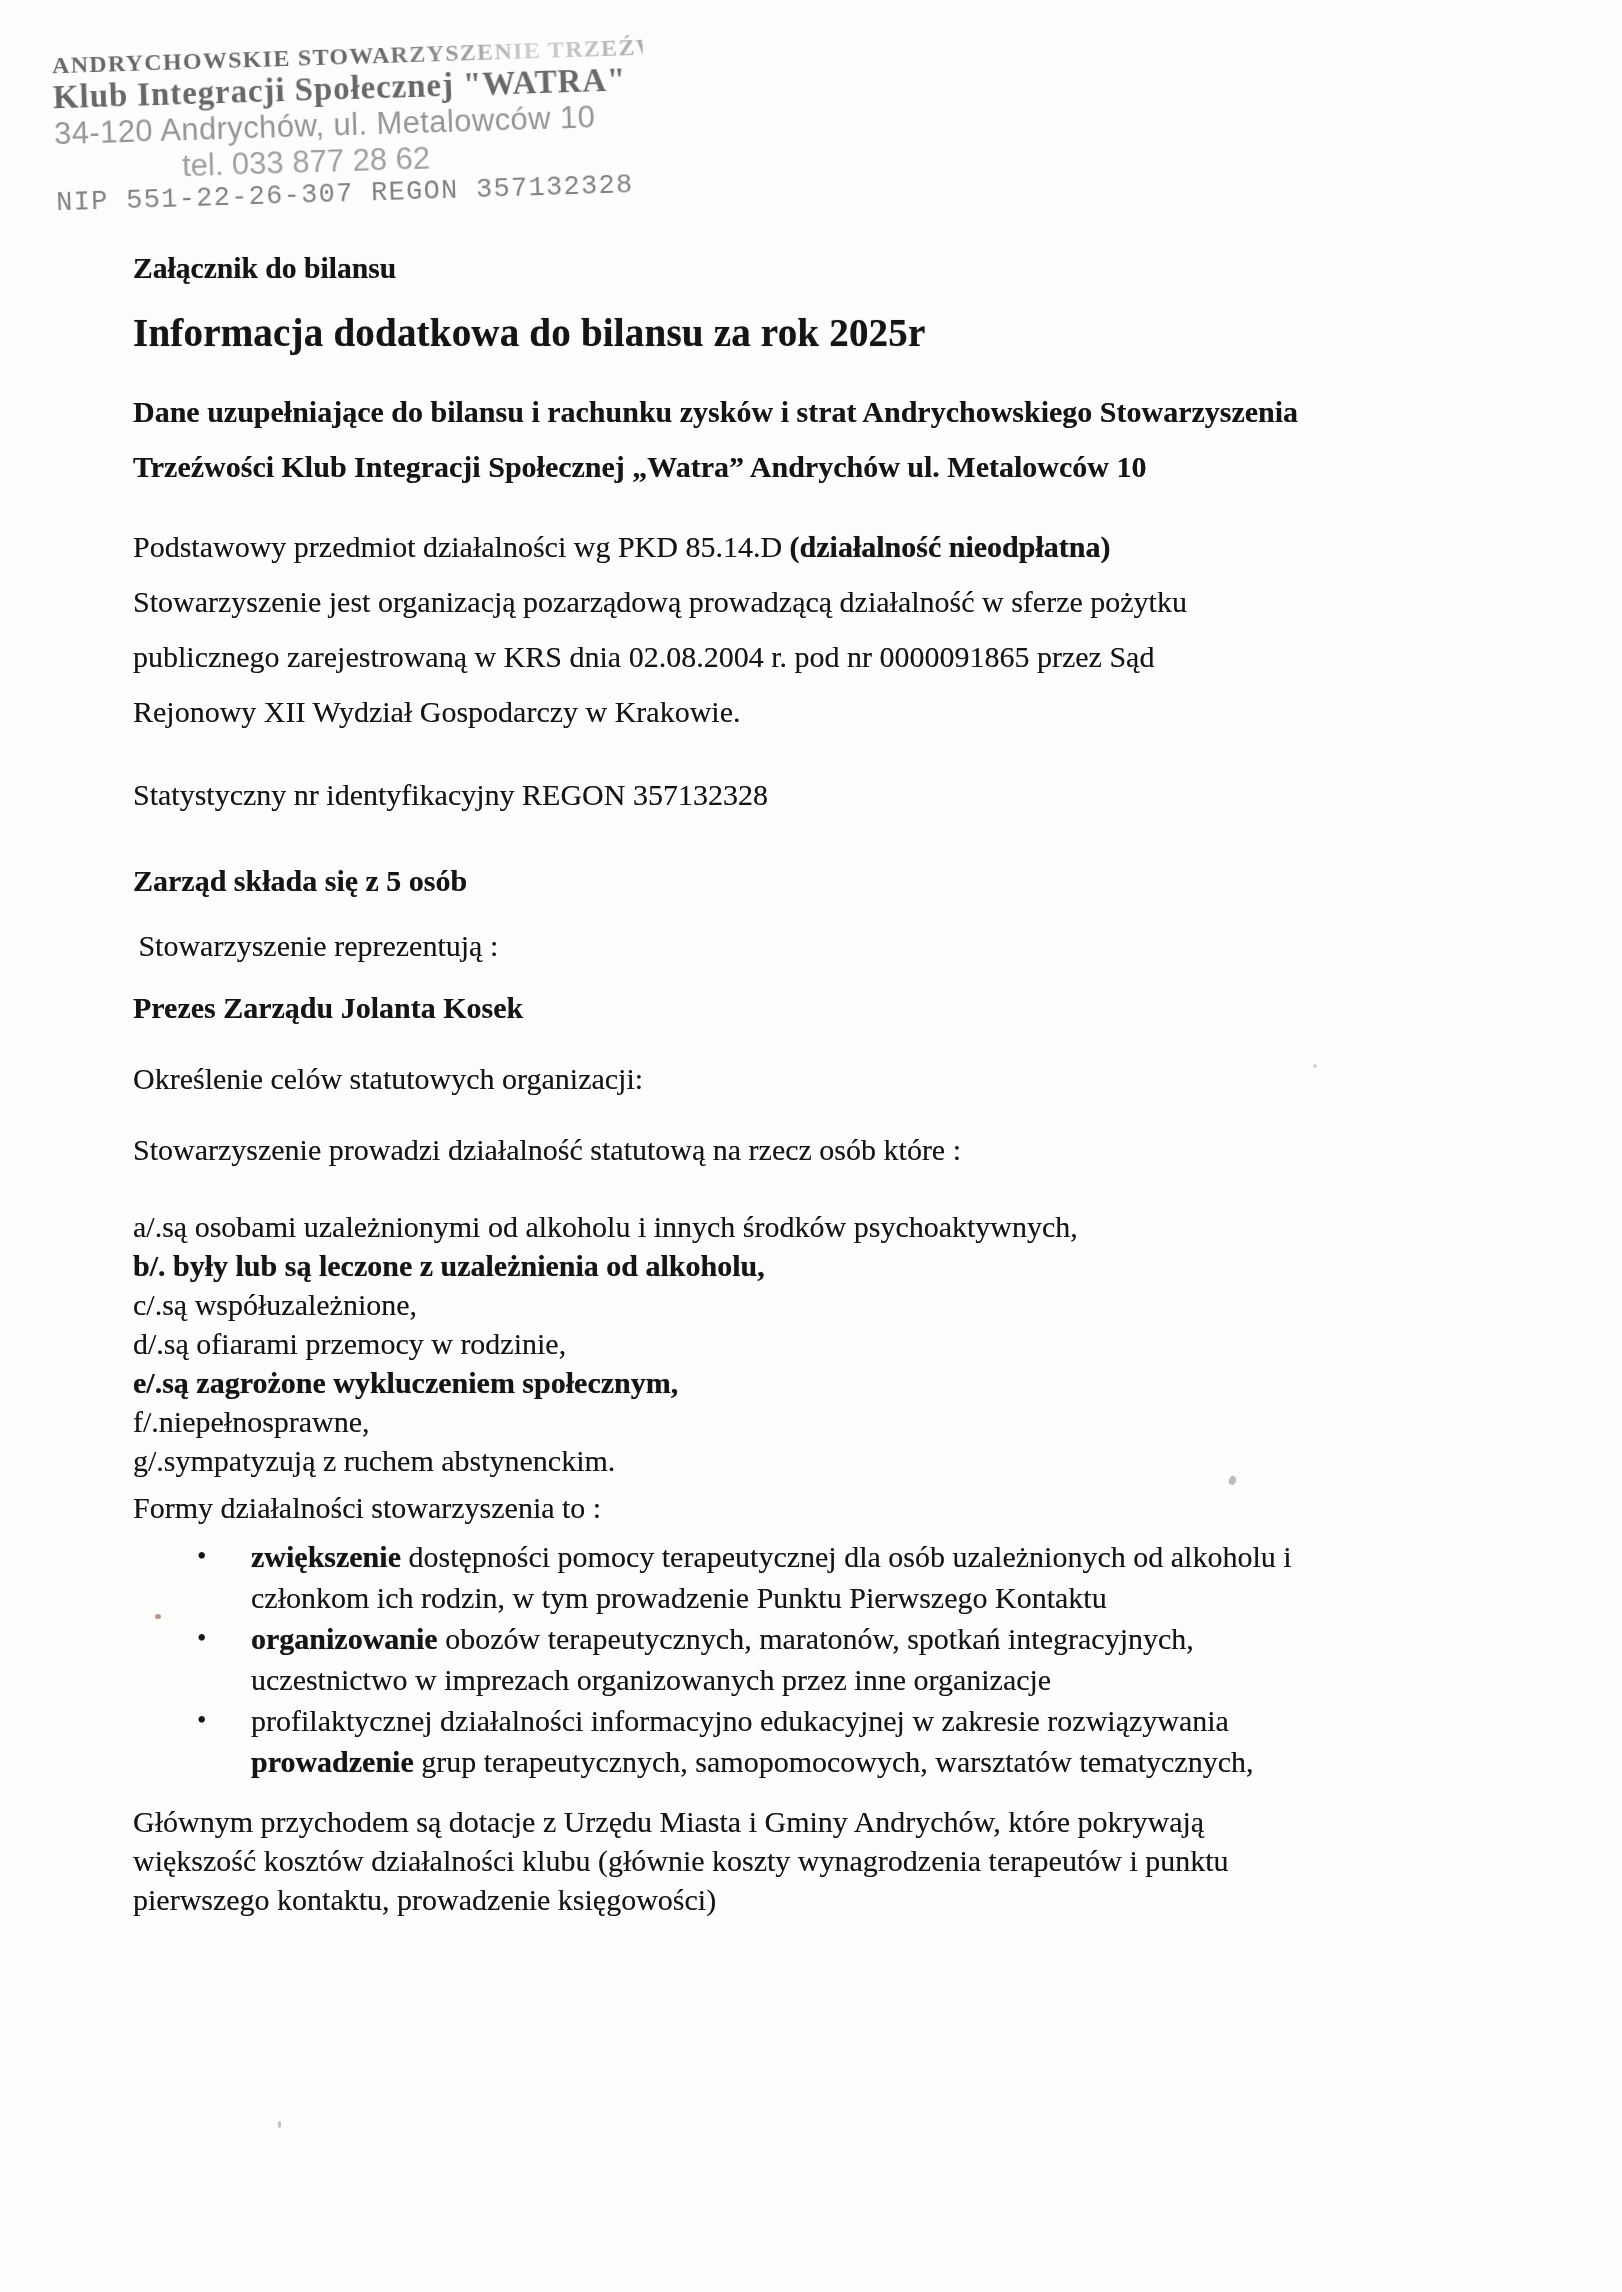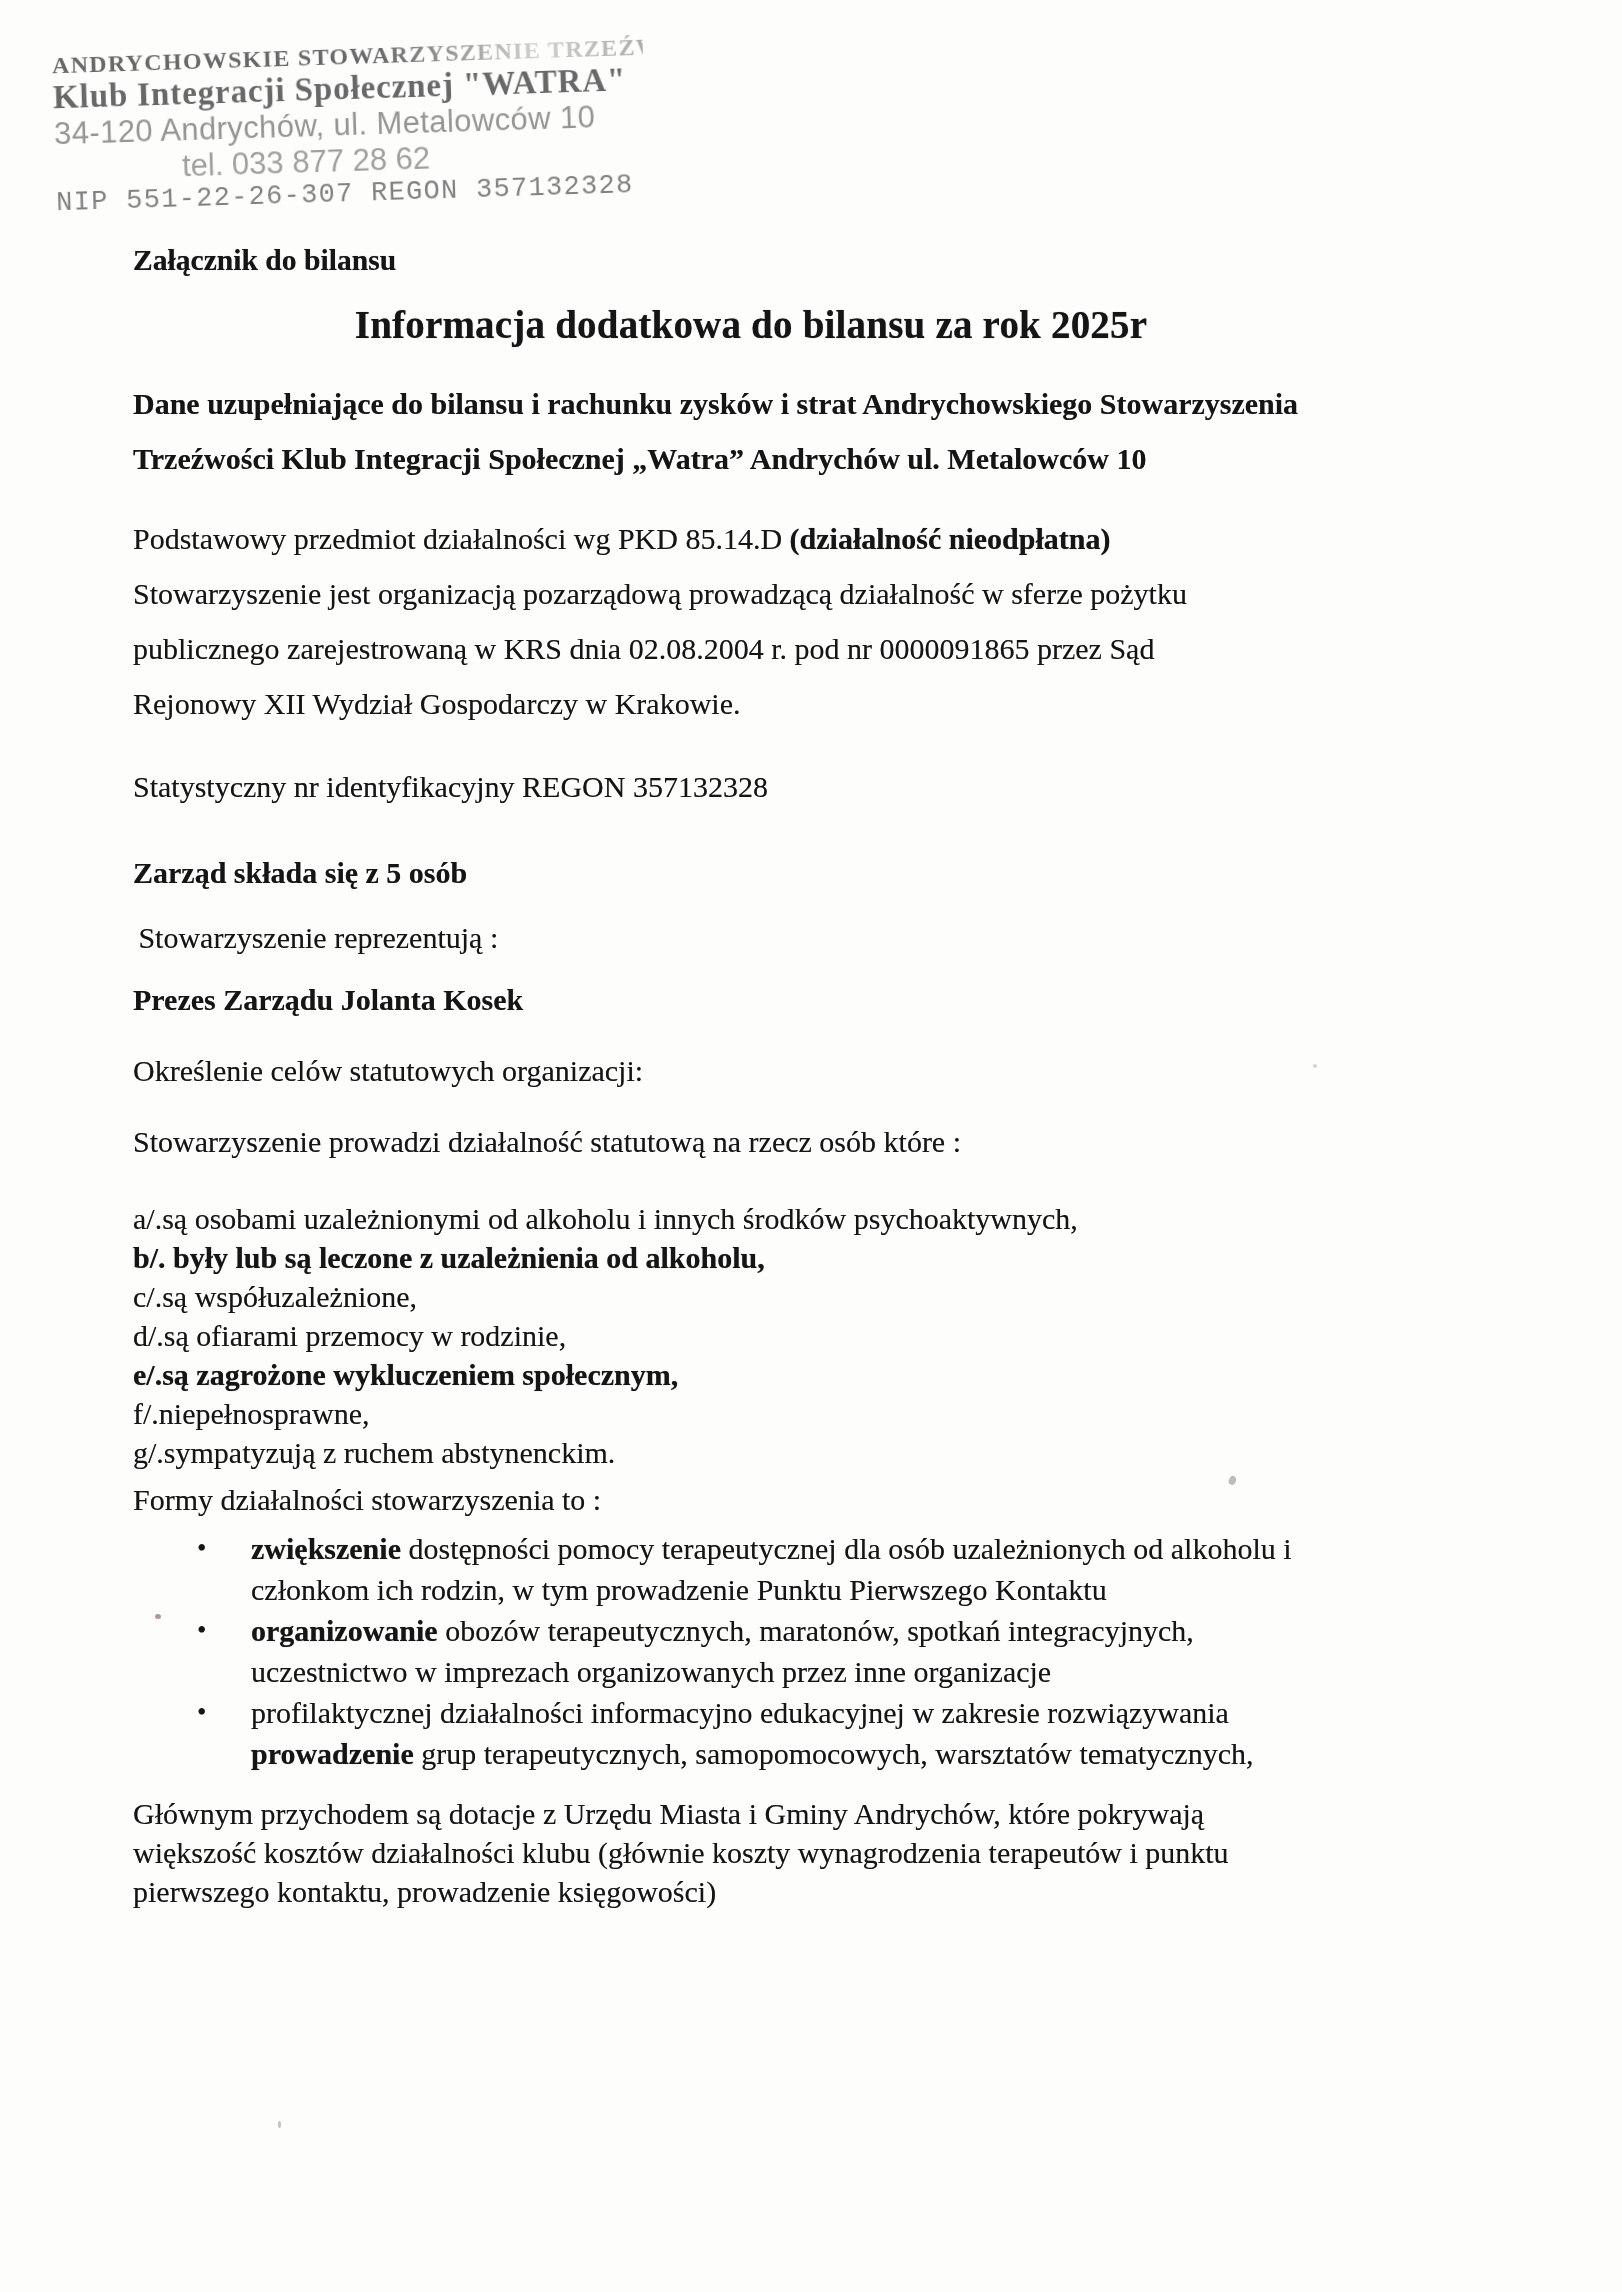--- a/index.html
+++ b/index.html
@@ -41,28 +41,28 @@
   .stamp-l4{
     font-family:"Liberation Sans","DejaVu Sans",sans-serif;
     font-size:31px;opacity:.46;text-align:center;width:502px;margin-top:1.8px;
   }
   .stamp-l5{
     font-family:"Liberation Mono","DejaVu Sans Mono",monospace;
     font-size:27px;opacity:.60;letter-spacing:1.3px;margin-top:3.6px;
   }
   
   .content{
-    position:absolute;left:133px;top:242px;width:1236px;
+    position:absolute;left:133px;top:250px;width:1236px;
   }
   .attachment{
     margin:0;font-size:29.6px;font-weight:bold;line-height:36px;
     text-shadow:0 0 0.7px rgba(0,0,0,.55);
   }
   .title{
-    margin:23px 0 0 0;font-size:39px;font-weight:bold;text-align:center;
+    margin:23px 0 0 0;font-size:39px;font-weight:bold;
     line-height:48px;letter-spacing:0.2px;
     text-shadow:0 0 0.9px rgba(0,0,0,.55);
   }
   .line{
     margin:0;font-size:30px;line-height:39px;white-space:nowrap;
     text-shadow:0 0 0.6px rgba(0,0,0,.45);
   }
   .line .b{font-weight:bold;text-shadow:0 0 0.8px rgba(0,0,0,.6);}
   .doc-block{margin:0;}
   [data-block="intro-paragraph"]{margin-top:27px;}

